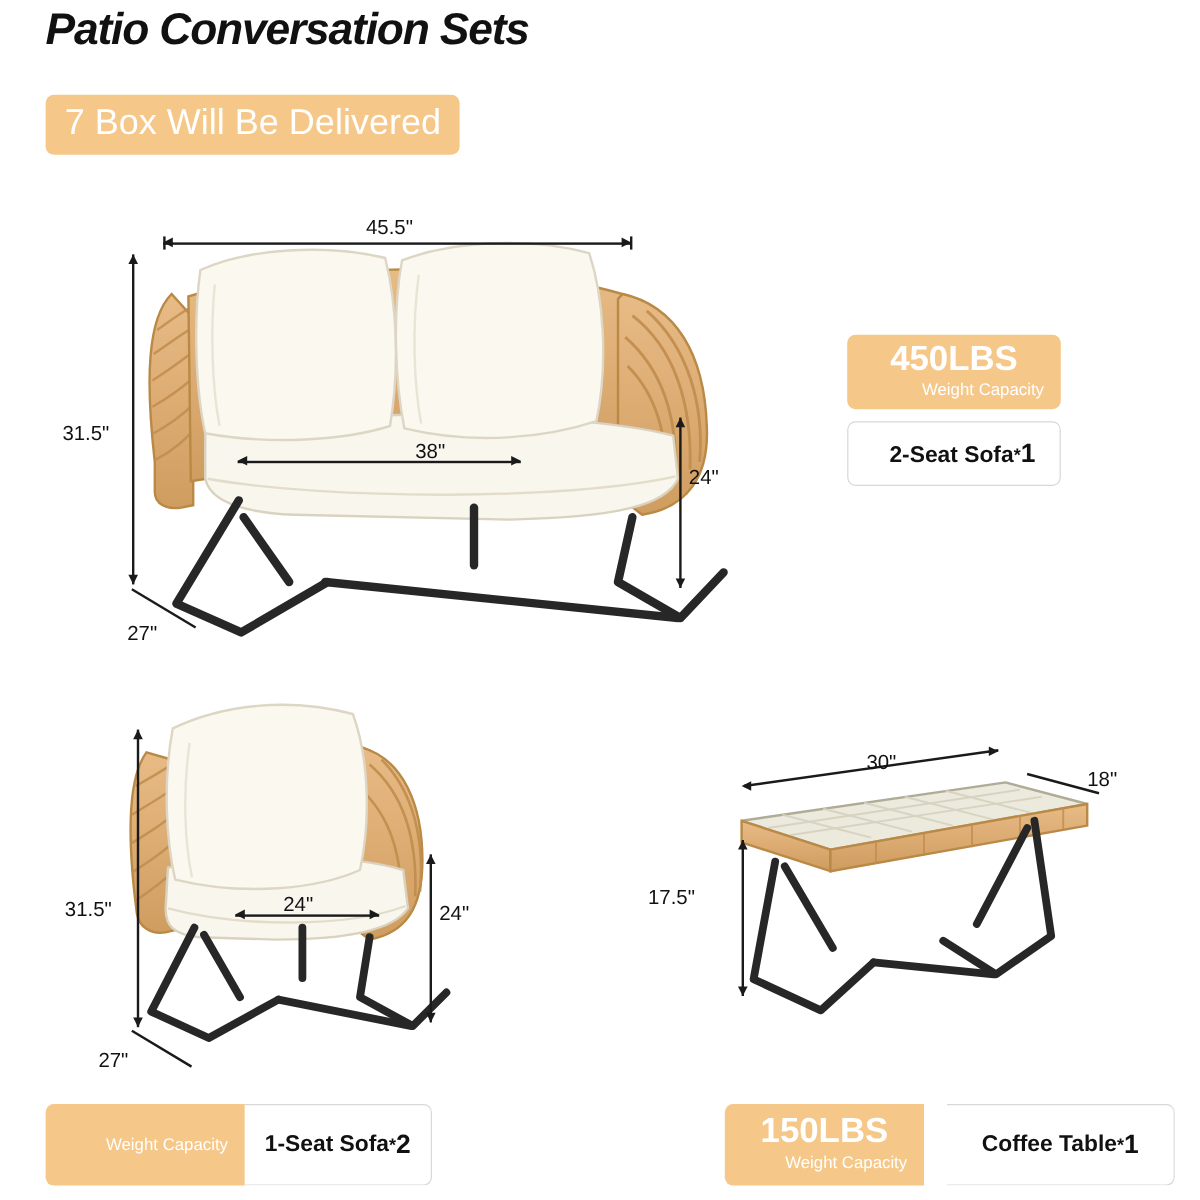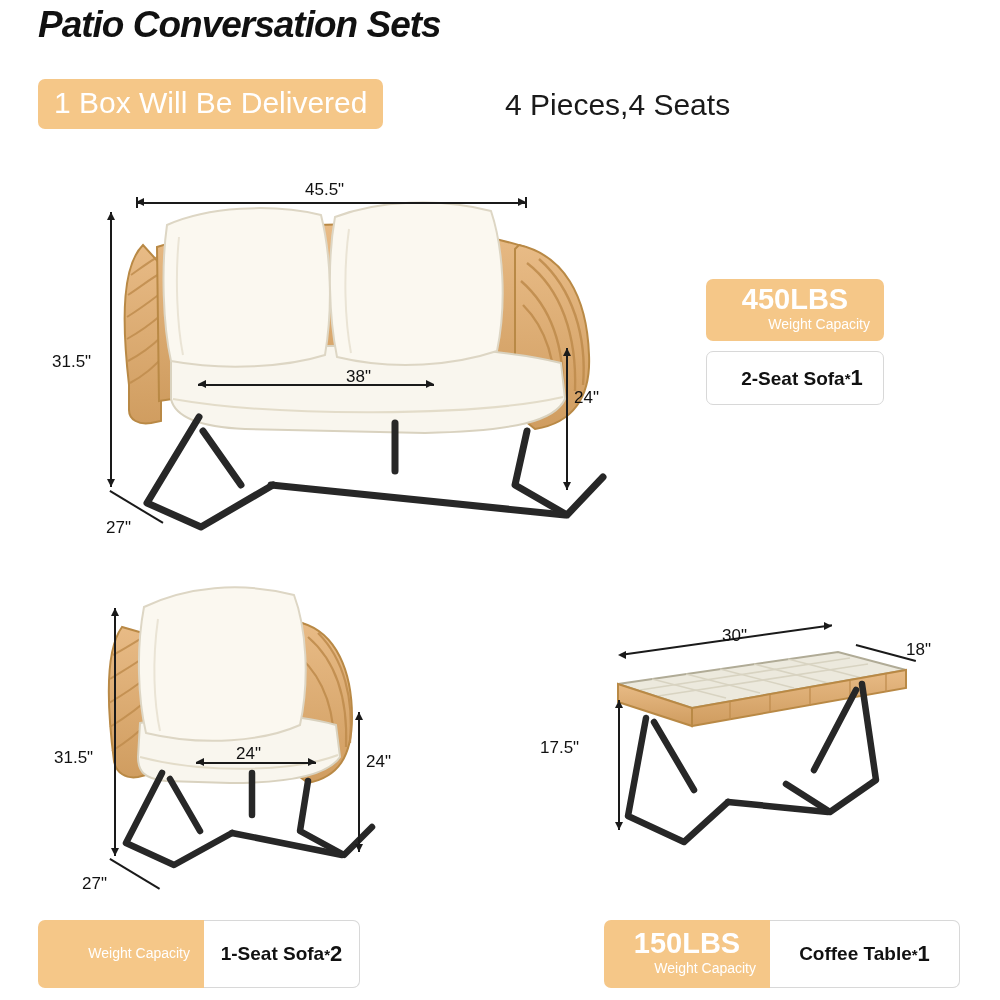--- a/index.html
+++ b/index.html
@@ -150,23 +150,22 @@
   
   .art { position: absolute; }
 </style>
 </head>
 <body>
 
 <div class="page">
 
   <div class="title">Patio Conversation Sets</div>
 
-  <div class="badge-delivered">1 Box Will Be Delivered</div>
-
-  <div class="pieces-text">4 Pieces,4 Seats</div>
+  <div class="badge-delivered">7 Box Will Be Delivered</div>
+
 
   <div class="art" style="left:95px; top:185px; width:600px; height:370px;">
     <svg width="600" height="370" viewBox="0 0 600 370" xmlns="http://www.w3.org/2000/svg">
       <defs>
         <linearGradient id="rat1" x1="0" y1="0" x2="0" y2="1">
           <stop offset="0%" stop-color="#e8bb86"></stop>
           <stop offset="100%" stop-color="#d09d60"></stop>
         </linearGradient>
       </defs>
 
@@ -382,21 +381,21 @@
     <div class="cap" style="width:166px;">
       <span class="sub">Weight Capacity</span>
     </div>
     <div class="name" style="width:156px;">
       <span>1-Seat Sofa</span>
         <span class="star">*</span>
         <span class="qty">2</span>
     </div>
   </div>
 
-  <div class="spec horizontal" style="left:604px; top:920px; height:68px;">
+  <div class="spec horizontal" style="left:604px; top:920px; height:68px;gap:19px;">
     <div class="cap" style="width:166px;">
       <span class="lbs">150LBS</span>
       <span class="sub">Weight Capacity</span>
     </div>
     <div class="name" style="width:190px;">
       <span>Coffee Table</span>
         <span class="star">*</span>
         <span class="qty">1</span>
     </div>
   </div>

